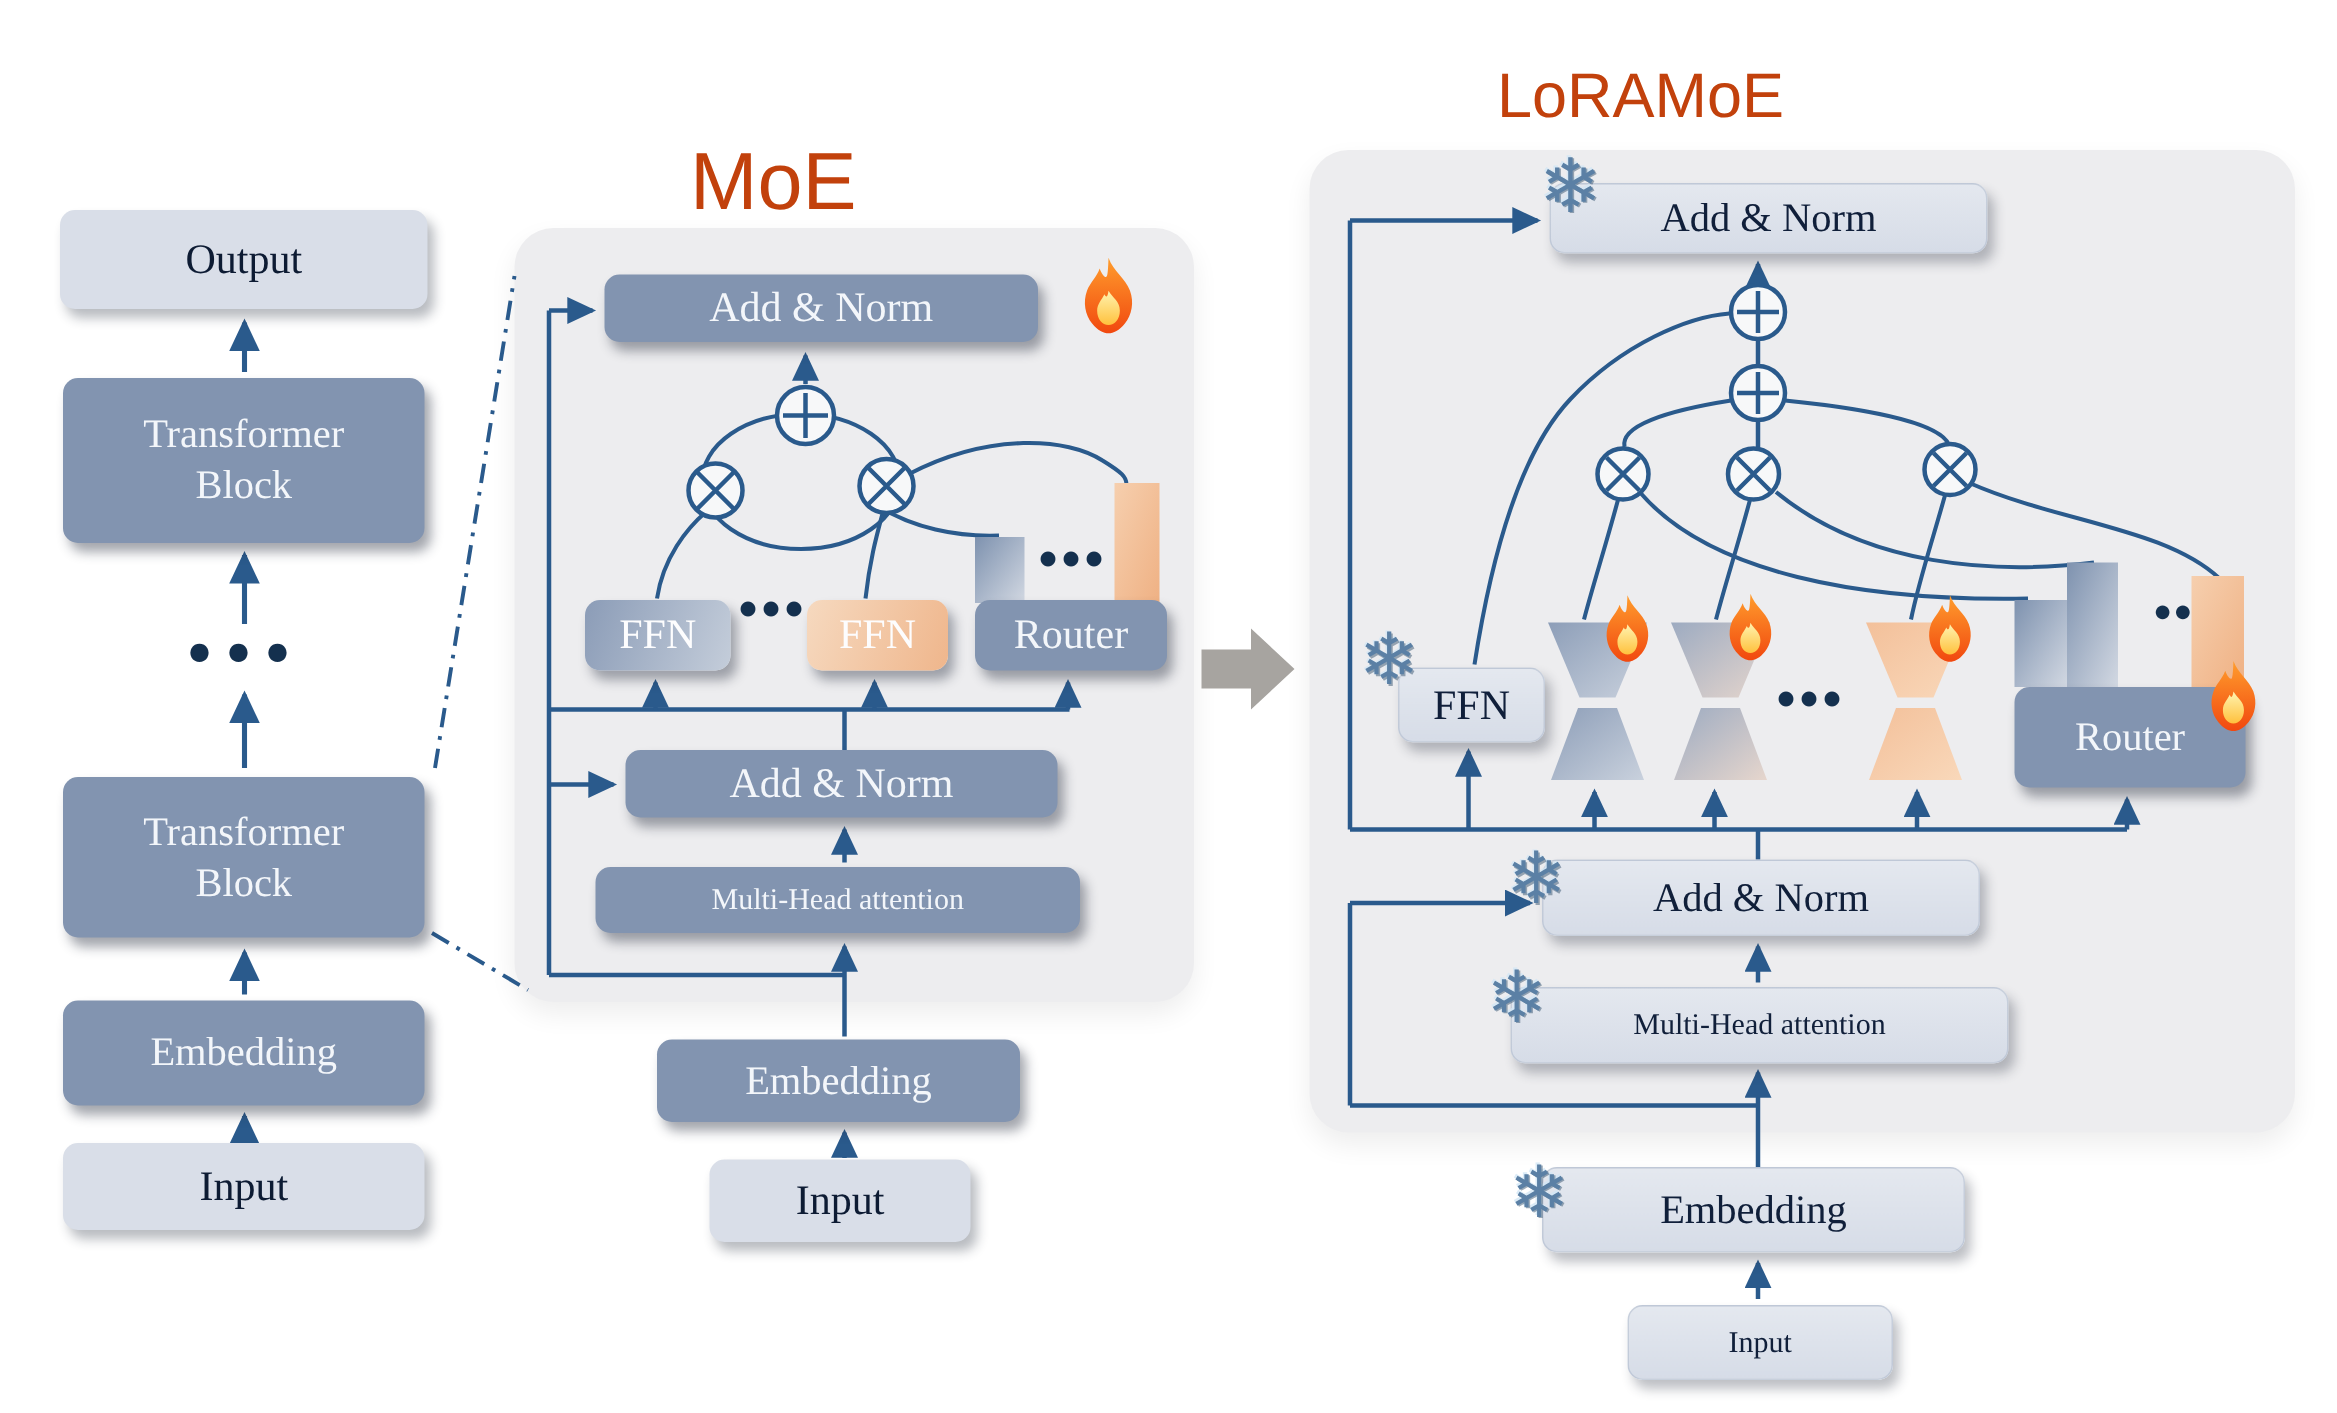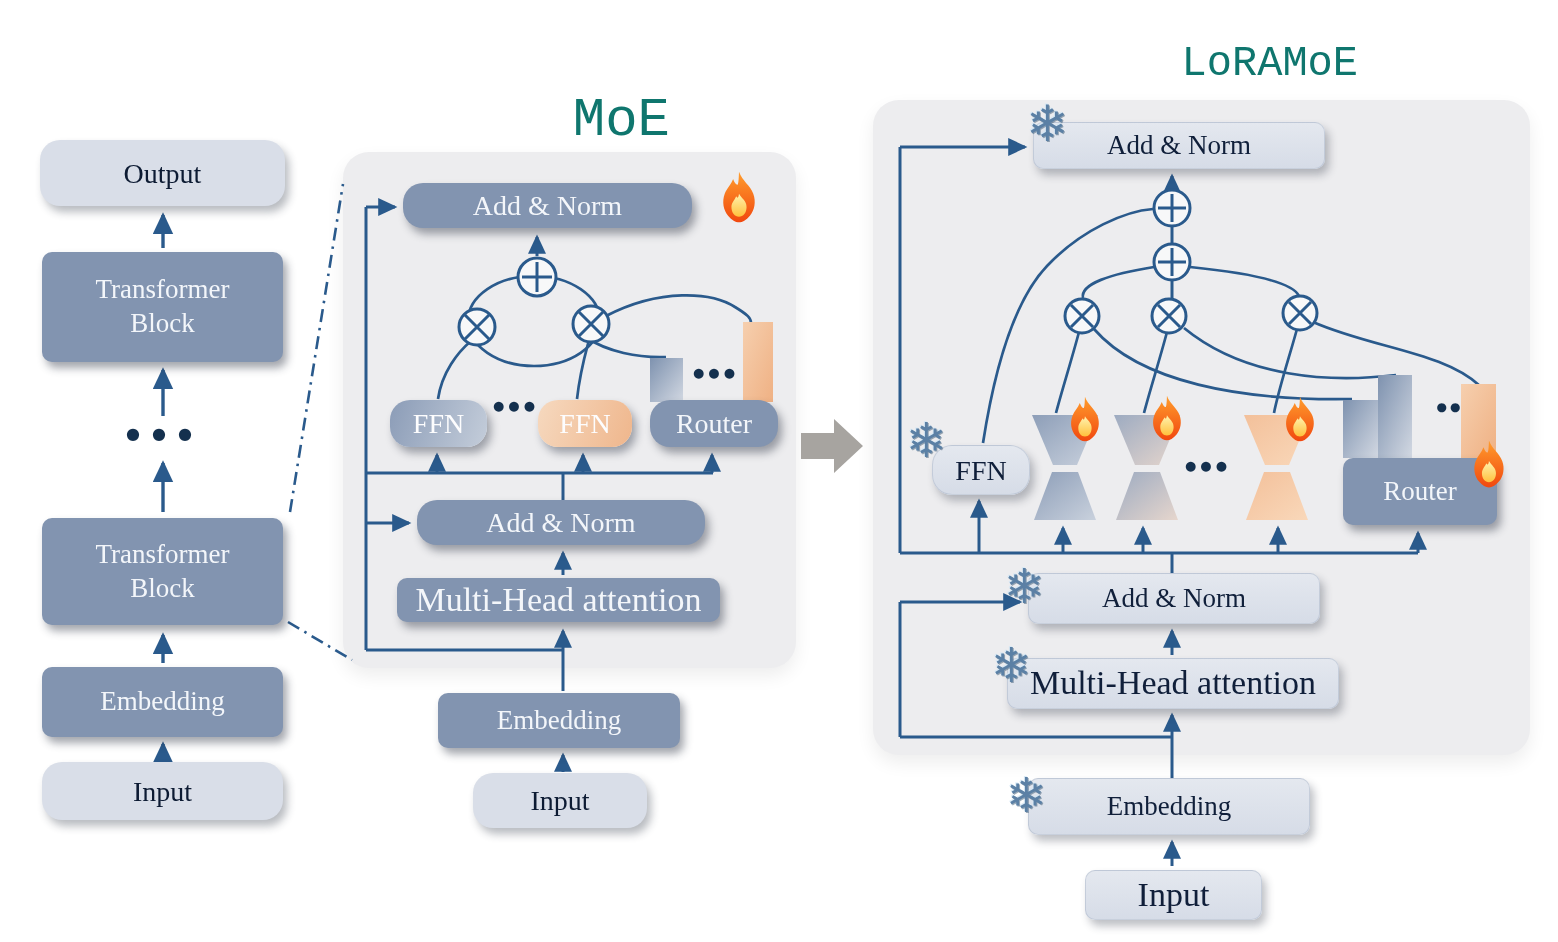--- a/index.html
+++ b/index.html
@@ -2,35 +2,35 @@
 <html><head>
 <meta charset="utf-8">
 <style>
   html,body{margin:0;padding:0;background:#ffffff;}
   #canvas{position:relative;width:1558px;height:942px;background:#ffffff;overflow:hidden;
           font-family:"Liberation Serif",serif;}
   .panel{position:absolute;background:#ededef;border-radius:26px;z-index:0;
          box-shadow:0 8px 18px rgba(0,0,0,0.07);}
   #moe-panel{left:343px;top:152px;width:453px;height:516px;}
   #lora-panel{left:873px;top:100px;width:657px;height:655px;}
-  .title{position:absolute;z-index:3;color:#0f766e;text-align:right;
-         font-family:Liberation Mono, monospace;}
+  .title{position:absolute;z-index:3;color:#c2410c;text-align:left;
+         font-family:Liberation Sans, sans-serif;}
   #moe-title{left:460px;top:90px;width:210px;font-size:54px;}
   #lora-title{left:998px;top:40px;width:360px;font-size:42px;}
   .box{position:absolute;display:flex;align-items:center;justify-content:center;
        text-align:center;border-radius:10px;z-index:2;line-height:1.25;}
   .dark{background:#8294b0;color:#f3f6fa;box-shadow:4px 6px 8px rgba(35,42,60,0.42);}
   .lightL{background:#d9dee8;color:#0d1б33;color:#0d1b33;box-shadow:4px 6px 8px rgba(35,42,60,0.32);}
   .lightR{background:linear-gradient(180deg,#e4e8ef,#d6dce7);color:#101f3a;
           border:1px solid rgba(150,162,185,0.35);box-shadow:4px 6px 8px rgba(35,42,60,0.30);}
   .grad-blue{background:linear-gradient(110deg,#8b9cb7,#c4cdda);color:#fdfdfe;
              box-shadow:4px 6px 8px rgba(35,42,60,0.40);}
   .grad-orange{background:linear-gradient(110deg,#f6d9bf,#efb68c);color:#fdfdfe;
              box-shadow:4px 6px 8px rgba(35,42,60,0.40);}
-  .fs26{font-size:34px;} .fs27{font-size:27px;} .fs28{font-size:28px;border-radius:20px;}
+  .fs26{font-size:20px;} .fs27{font-size:27px;} .fs28{font-size:28px;}
   .dots{position:absolute;z-index:3;color:#14304e;font-family:"DejaVu Sans",sans-serif;
         font-weight:bold;text-align:center;}
   .snow{position:absolute;z-index:6;font-family:"DejaVu Sans",sans-serif;color:#5b80a5;
         text-shadow:1px 1px 0 rgba(40,70,100,0.45), -1px -1px 0 rgba(210,230,245,0.8);
         line-height:1;}
   svg{position:absolute;left:0;top:0;z-index:1;}
   #overlay-svg{z-index:5;pointer-events:none;}
 </style>
 </head>
 <body>

